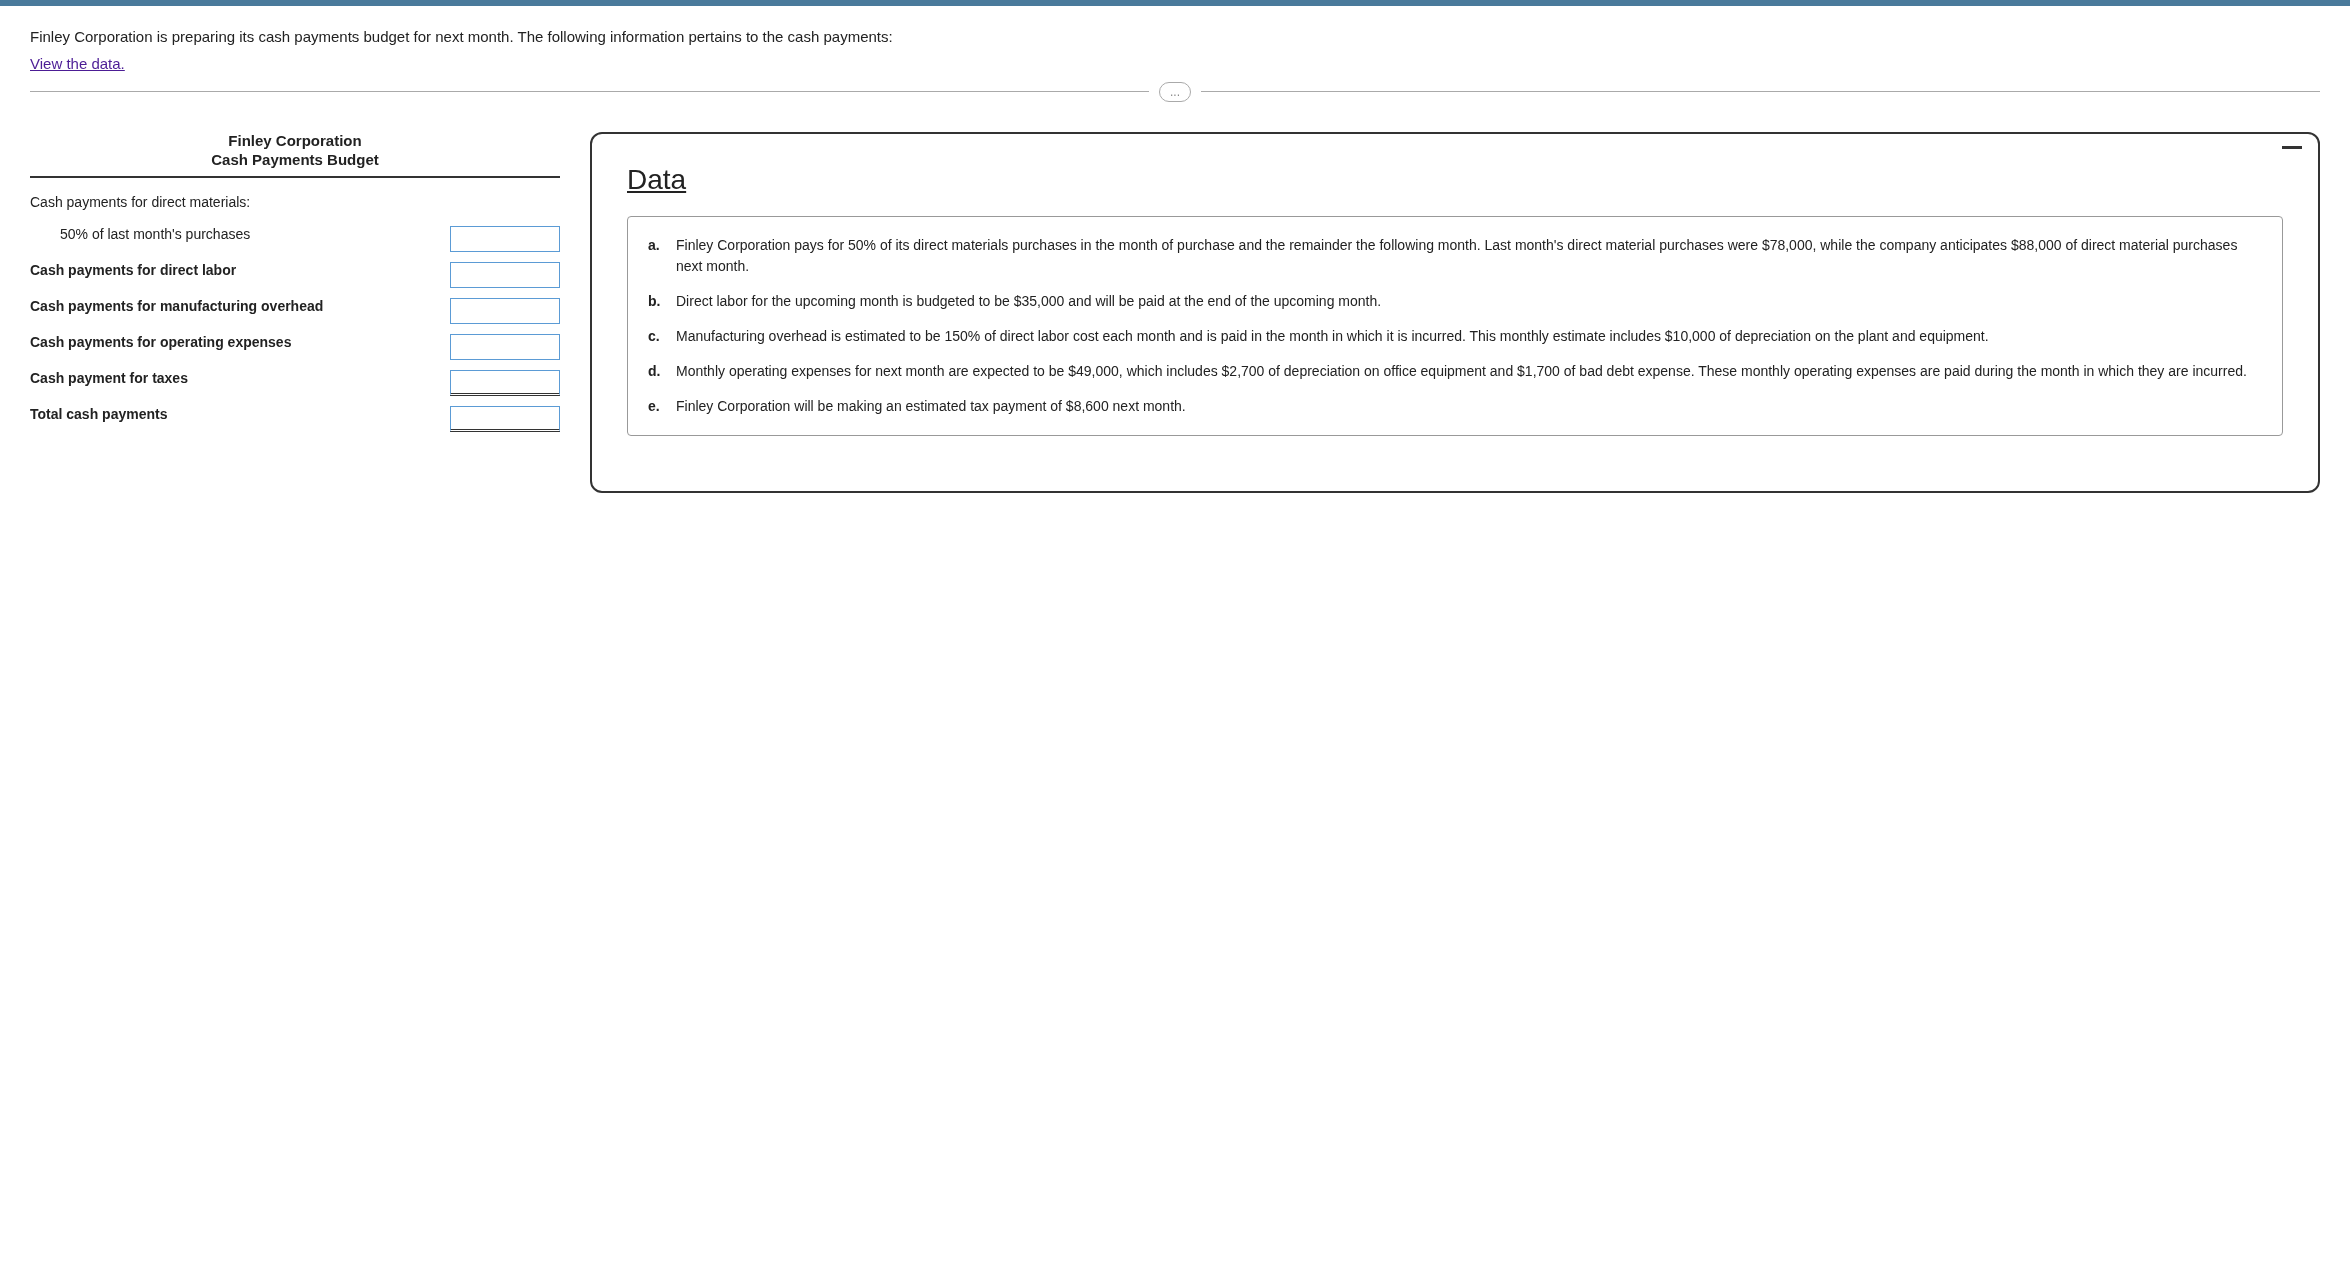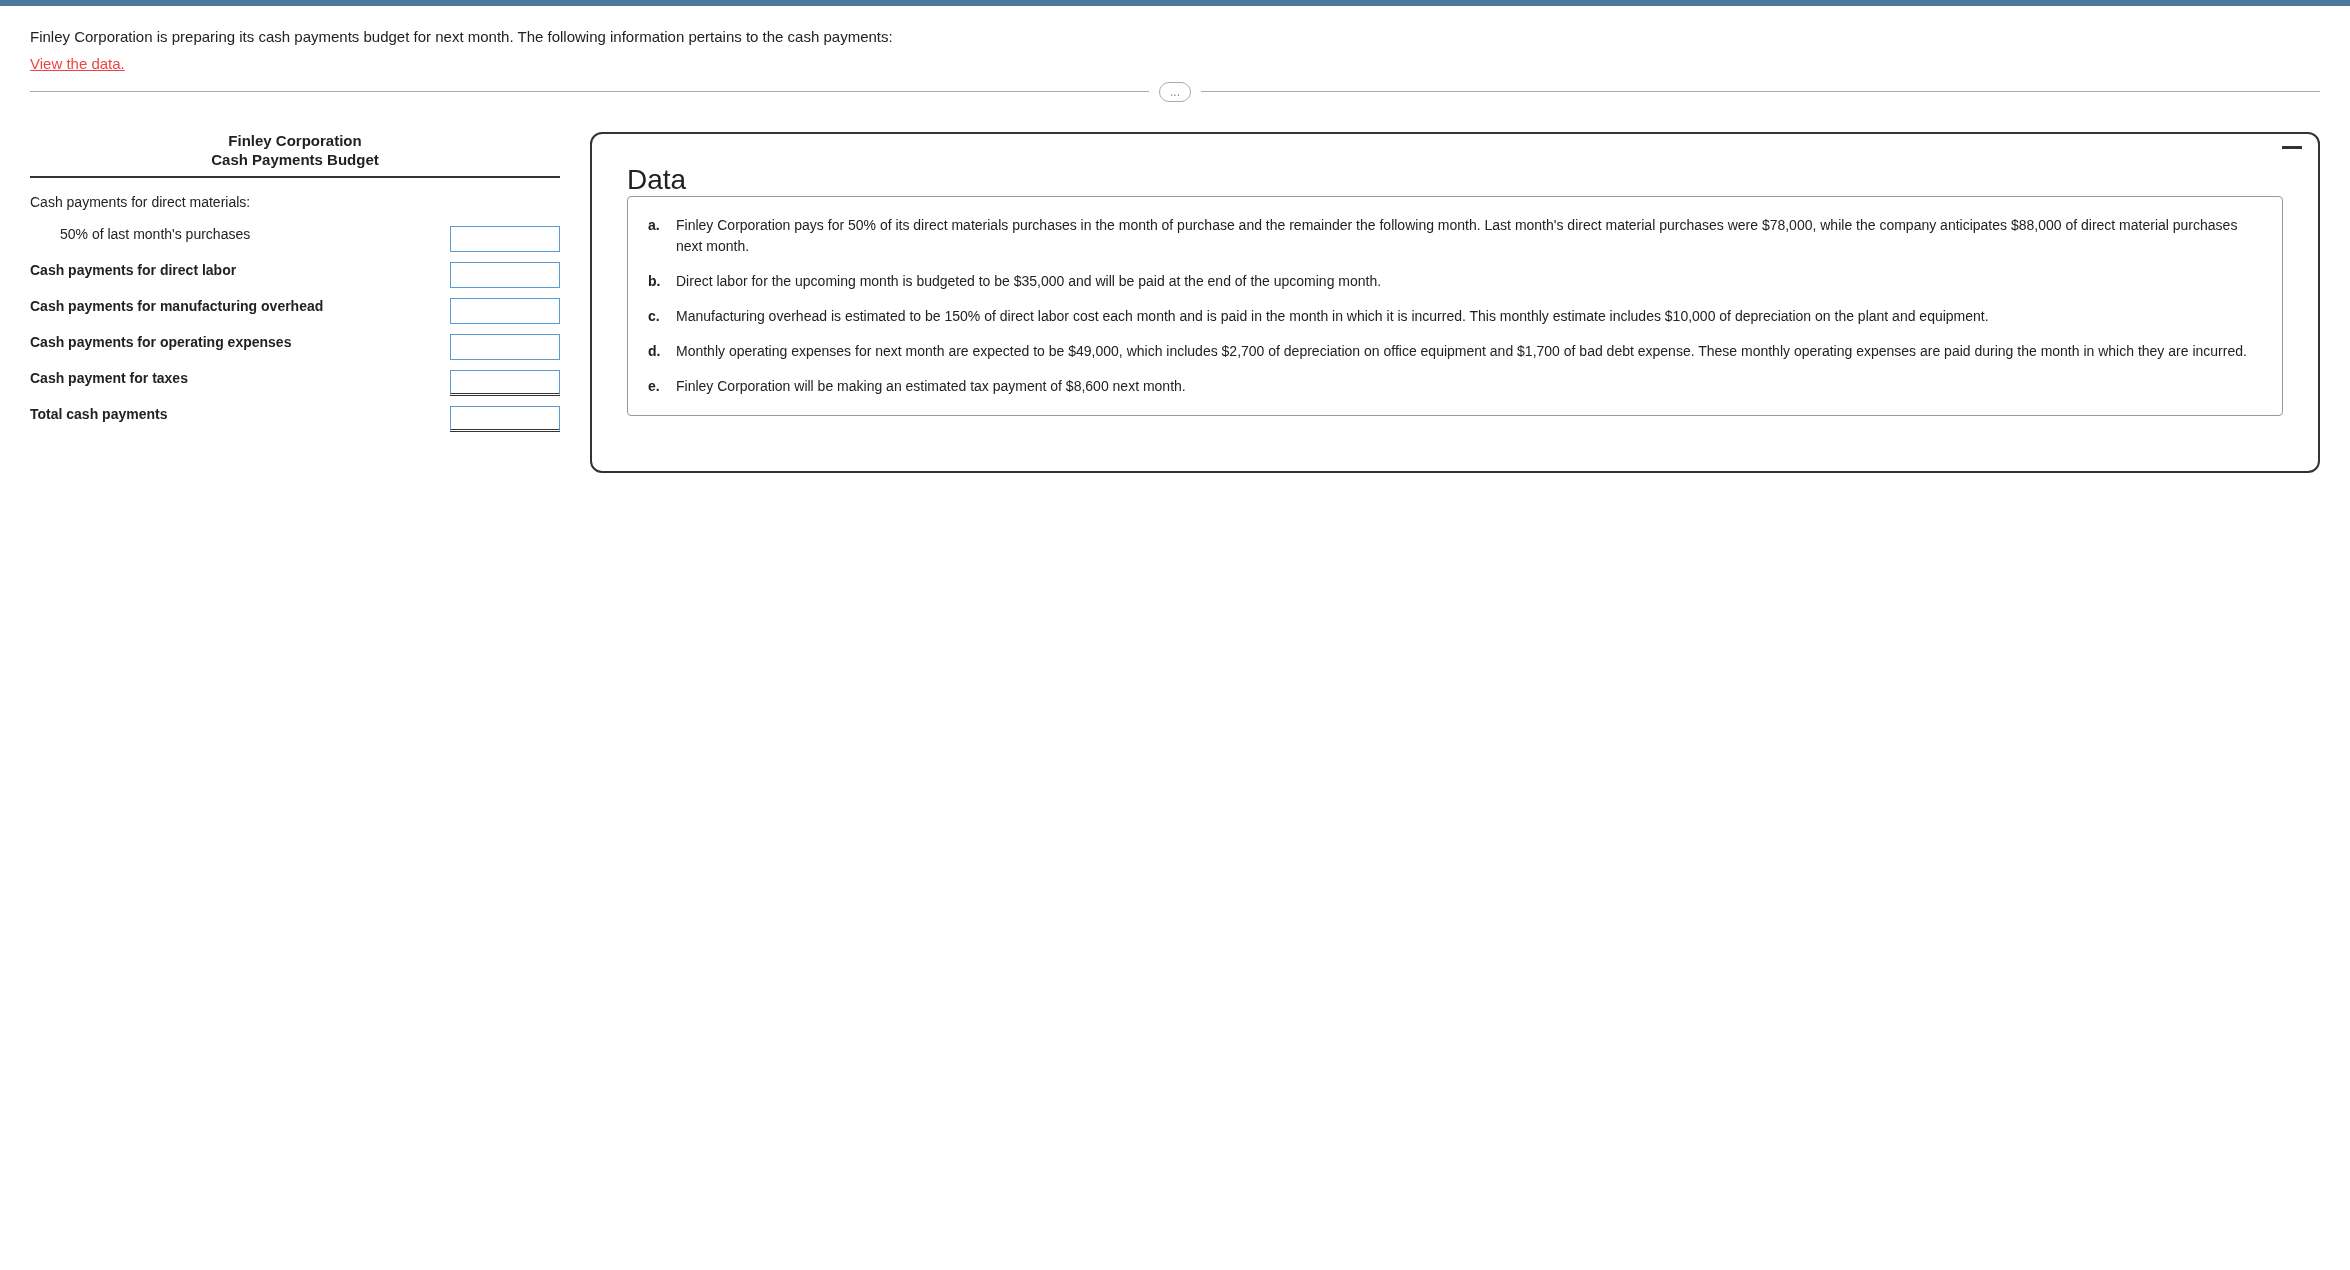--- a/index.html
+++ b/index.html
@@ -19,21 +19,21 @@
       min-height: 1270px;
       padding: 20px 30px 30px 30px;
       position: relative;
     }
     .intro-text {
       font-size: 15px;
       margin-bottom: 6px;
       line-height: 1.5;
     }
     .view-data-link {
-      color: #ef4444;
+      color: #4c1d95;
       text-decoration: underline;
       cursor: pointer;
       font-size: 15px;
     }
     .question-text {
       font-size: 15px;
       margin-top: 8px;
       margin-bottom: 20px;
     }
     .divider-row {
@@ -129,21 +129,23 @@
       top: 12px;
       right: 16px;
       width: 20px;
       height: 3px;
       background: #333;
       cursor: pointer;
     }
     .data-title {
       font-size: 28px;
       font-weight: normal;
+      margin-bottom: 20px;
       color: #222;
+      text-decoration: underline;
     }
     .data-items-box {
       border: 1px solid #999;
       border-radius: 4px;
       padding: 18px 20px;
       margin-bottom: 30px;
     }
     .data-item {
       display: flex;
       margin-bottom: 14px;

